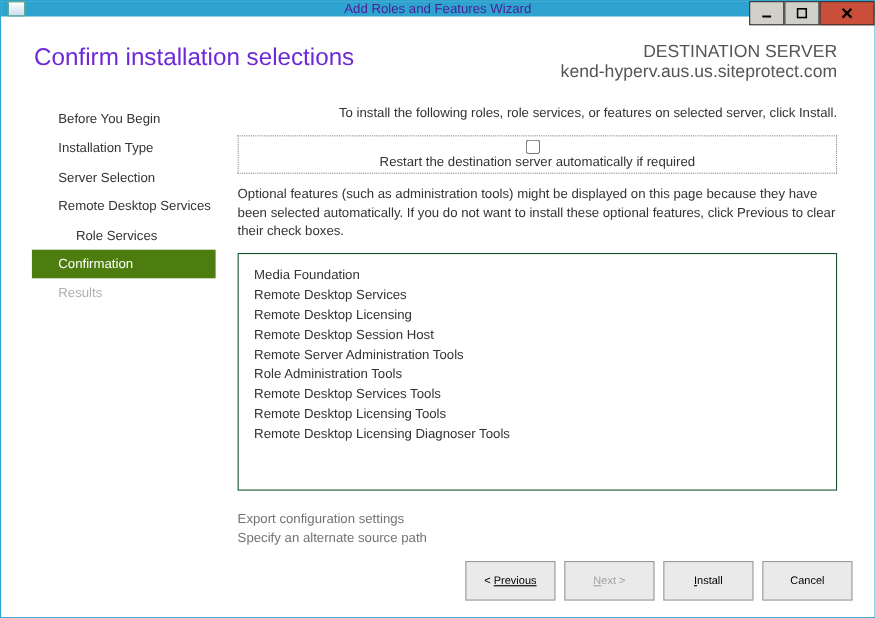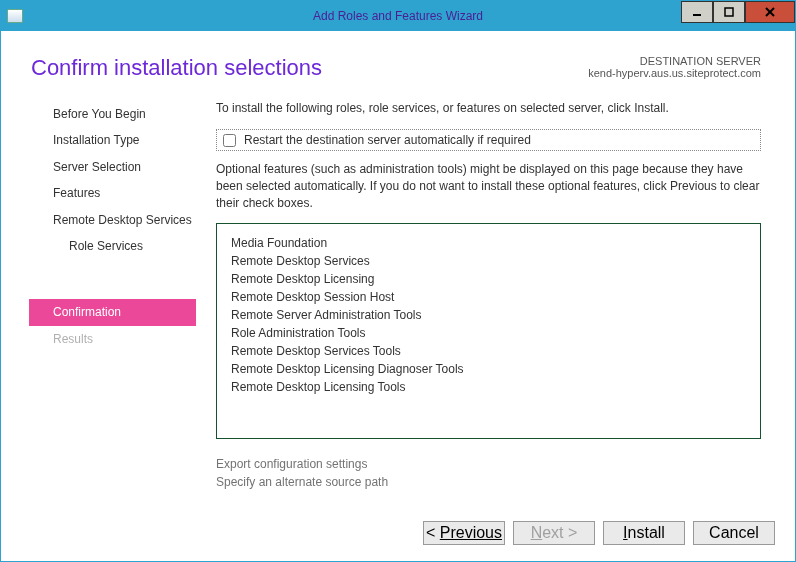--- a/index.html
+++ b/index.html
@@ -8,42 +8,42 @@
     .titlebar { height: 30px; background: #2fa3cf; display: flex; align-items: center; position: relative; }
     .titlebar .icon-wrap { width: 28px; display: flex; align-items: center; justify-content: center; }
     .titlebar .title { position: absolute; left: 0; right: 0; text-align: center; font-size: 12px; color: #4c1d95; pointer-events: none; }
     .titlebar .controls { position: absolute; right: 0; top: 0; display: flex; }
     .titlebar .ctrl { width: 32px; height: 22px; border: 1px solid #333; display: flex; align-items: center; justify-content: center; font-size: 11px; cursor: default; }
     .ctrl.min, .ctrl.max { background: #d0d0c8; }
     .ctrl.close { background: #c94f3b; color: #fff; width: 50px; }
     .content { flex: 1; display: flex; flex-direction: column; padding: 0; }
     .header-row { display: flex; align-items: flex-start; padding: 24px 34px 0 30px; }
     .page-title { font-size: 22px; color: #6d28d9; font-weight: 300; flex: 1; }
-    .server-info { text-align: right; font-size: 11px; color: #555; }
+    .server-info { text-align: right; font-size: 16px; color: #555; }
     .server-info .label { text-transform: uppercase; }
     .body-row { display: flex; flex: 1; padding: 20px 0 0 0; overflow: hidden; }
     .sidebar { width: 205px; padding: 0 0 0 28px; }
     .sidebar .step { font-size: 12px; color: #333; padding: 6px 0 6px 24px; cursor: default; line-height: 1.2; }
     .sidebar .step.indent { padding-left: 40px; }
-    .sidebar .step.selected { background: #ec4899; color: #fff; margin-right: 10px; padding-left: 24px; margin-top: 40px; }
+    .sidebar .step.selected { background: #4d7c0f; color: #fff; margin-right: 10px; padding-left: 24px; }
     .sidebar .step.disabled { color: #b0b0b0; }
     .main { flex: 1; padding: 0 34px 0 10px; display: flex; flex-direction: column; font-size: 12px; color: #333; }
-    .instr { margin-bottom: 14px; }
-    .restart-row { border: 1px dotted #888; padding: 3px 6px; display: flex; align-items: center; margin-bottom: 10px; }
+    .instr { margin-bottom: 14px; text-align: right; }
+    .restart-row { border: 1px dotted #888; padding: 3px 6px; display: flex; align-items: center; margin-bottom: 10px; flex-direction: column; }
     .restart-row input { margin-right: 8px; }
     .opt-note { margin-bottom: 12px; line-height: 1.4; }
     .features-box { border: 1px solid #14532d; padding: 10px 14px; flex: 0 0 auto; height: 216px; overflow: auto; }
     .features-box .item { padding: 2px 0; }
     .ind1 { padding-left: 18px; }
     .ind2 { padding-left: 36px; }
     .ind3 { padding-left: 54px; }
     .links { margin-top: 16px; }
     .links a { display: block; color: #737373; text-decoration: none; font-size: 12px; padding: 2px 0; cursor: pointer; }
     .footer { border-top: none; padding: 12px 20px 16px 0; display: flex; justify-content: flex-end; gap: 8px; }
-    .btn { width: 82px; height: 24px; font-size: 16px; border: 1px solid #999; background: #eaeaea; cursor: default; }
+    .btn { width: 82px; height: 36px; font-size: 10px; border: 1px solid #999; background: #eaeaea; cursor: default; }
     .btn.disabled { color: #a0a0a0; }
     .btn .u { text-decoration: underline; }
     .server-icon { width: 16px; height: 14px; background: linear-gradient(#fff,#cde); border: 1px solid #6a8; border-radius: 1px; position: relative; }
   </style>
 </head>
 <body>
 
 <div class="window">
   <div class="titlebar">
     <div class="icon-wrap">
@@ -77,21 +77,20 @@
         <div class="label">DESTINATION SERVER</div>
         <div>kend-hyperv.aus.us.siteprotect.com</div>
       </div>
     </div>
 
     <div class="body-row">
       <div class="sidebar" id="sidebar">
           <div class="step">Before You Begin</div>
           <div class="step">Installation Type</div>
           <div class="step">Server Selection</div>
-          <div class="step">Features</div>
           <div class="step">Remote Desktop Services</div>
           <div class="step indent">Role Services</div>
           <div class="step selected">Confirmation</div>
           <div class="step disabled">Results</div>
         </div>
 
       <div class="main">
         <div class="instr">To install the following roles, role services, or features on selected server, click Install.</div>
 
         <label class="restart-row">
@@ -102,22 +101,22 @@
         <div class="opt-note">Optional features (such as administration tools) might be displayed on this page because they have been selected automatically. If you do not want to install these optional features, click Previous to clear their check boxes.</div>
 
         <div class="features-box" id="features-box">
             <div class="item ind0">Media Foundation</div>
             <div class="item ind0">Remote Desktop Services</div>
             <div class="item ind1">Remote Desktop Licensing</div>
             <div class="item ind1">Remote Desktop Session Host</div>
             <div class="item ind0">Remote Server Administration Tools</div>
             <div class="item ind1">Role Administration Tools</div>
             <div class="item ind2">Remote Desktop Services Tools</div>
+            <div class="item ind3">Remote Desktop Licensing Tools</div>
             <div class="item ind3">Remote Desktop Licensing Diagnoser Tools</div>
-            <div class="item ind3">Remote Desktop Licensing Tools</div>
           </div>
 
         <div class="links">
           <a>Export configuration settings</a>
           <a>Specify an alternate source path</a>
         </div>
       </div>
     </div>
 
     <div class="footer">

